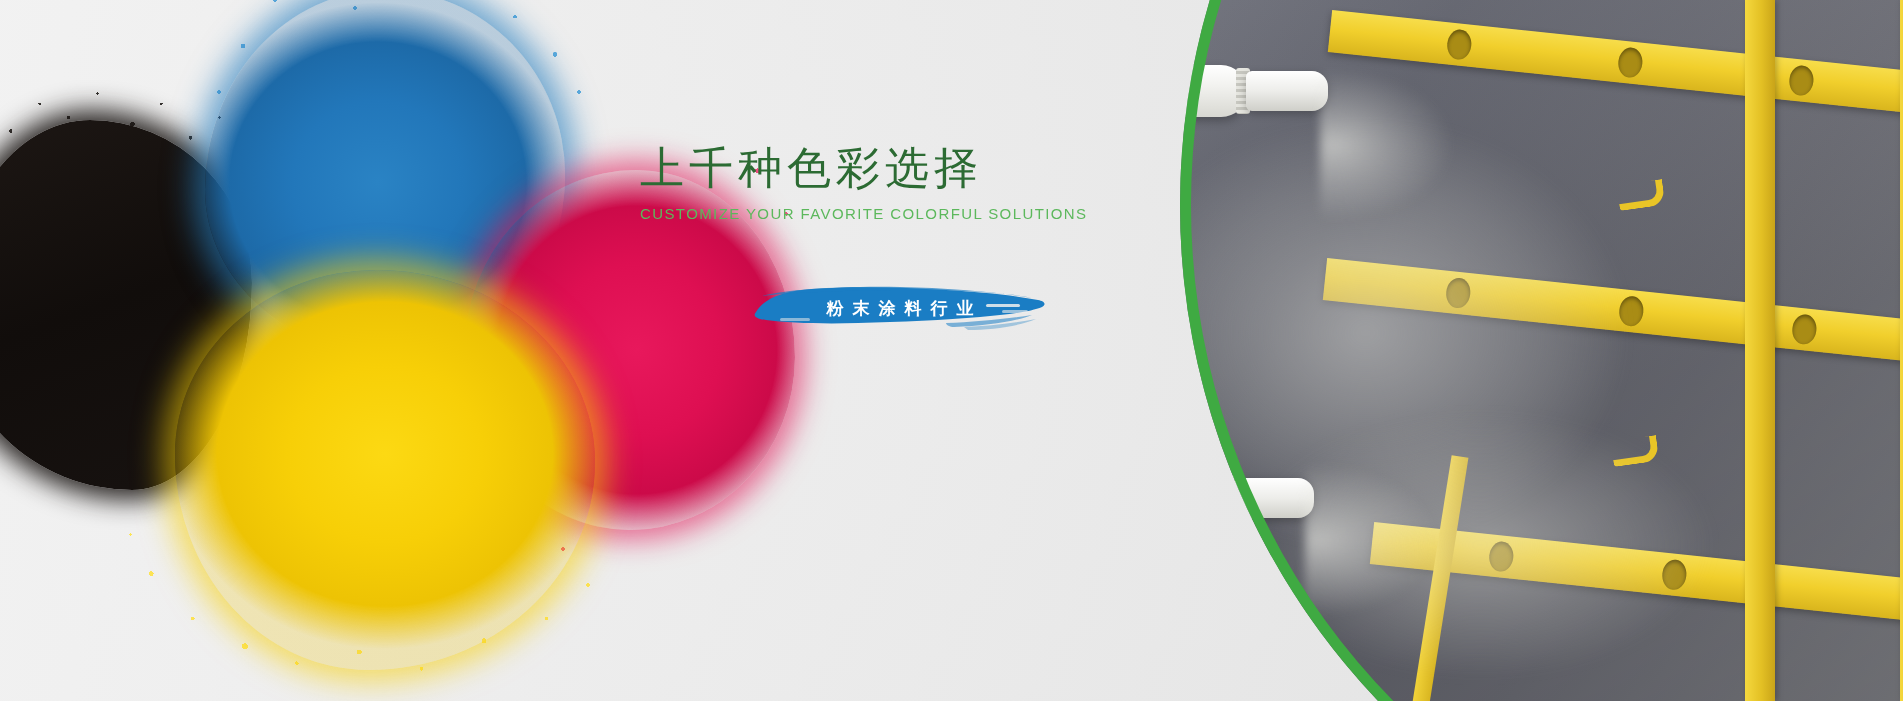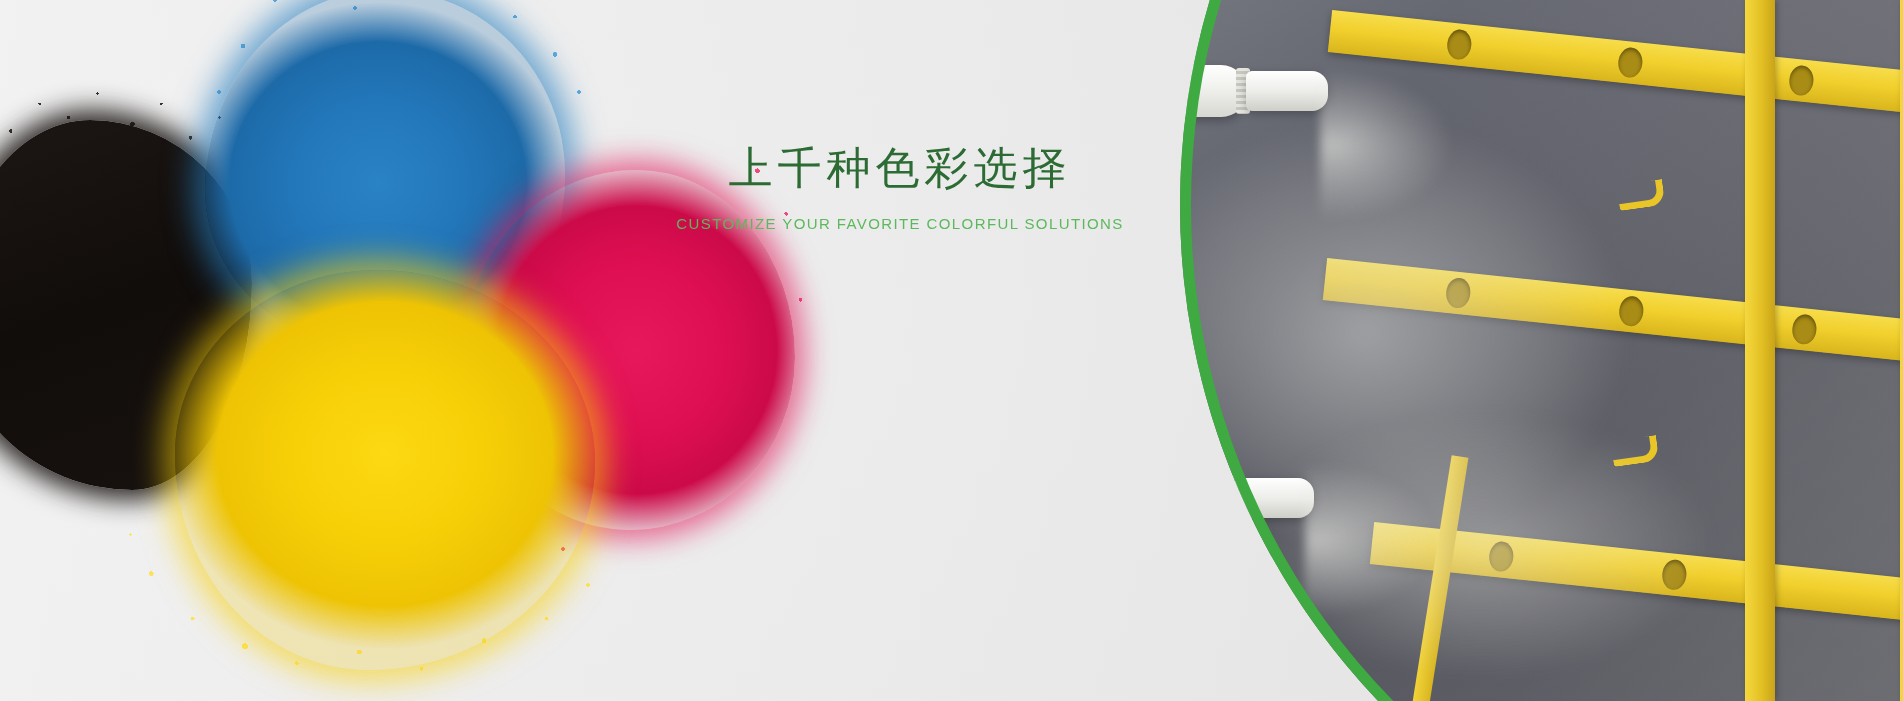--- a/index.html
+++ b/index.html
@@ -258,21 +258,20 @@
     position:absolute;
     background:radial-gradient(ellipse 150px 95px at 4% 50%, rgba(236,236,230,.62) 0%, rgba(236,236,230,.26) 45%, rgba(236,236,230,0) 80%);
     filter:blur(5px);
   }
 
   
   .copy {
     position:absolute;
     left:640px; top:140px;
     width:520px;
-    text-align:center;
     z-index:30;
   }
   .headline-1 {
     font-family:"Liberation Sans", sans-serif;
     font-size:44px;
     font-weight:400;
     color:#2c6b33;
     letter-spacing:5px;
     line-height:1.25;
     white-space:nowrap;
@@ -294,21 +293,21 @@
         #4cbb2c 72%,
         #19a94a 86%,
         #06b274 100%);
     -webkit-background-clip:text;
     background-clip:text;
     color:transparent;
     -webkit-text-fill-color:transparent;
     filter:drop-shadow(1px 2px 1px rgba(0,0,0,.16));
   }
   .subline {
-    margin-top:20px;
+    margin-top:10px;
     font-family:"Liberation Sans", sans-serif;
     font-size:15px;
     font-weight:400;
     color:#5cb85c;
     letter-spacing:1.4px;
     white-space:nowrap;
   }
 
   
   .badge-wrap {
@@ -409,16 +408,31 @@
     </div>
   </div>
 
   <div class="copy">
 
     <div class="headline-1">上千种色彩选择</div>
 
 
     <div class="subline">CUSTOMIZE YOUR FAVORITE COLORFUL SOLUTIONS</div>
 
+    <div class="badge-wrap">
+      <svg class="badge-svg" width="300" height="60" viewBox="0 0 300 60">
+        <path d="M6,34 C14,20 34,13 62,11 C104,8 150,9 196,12 C230,14 262,17 288,22
+                 C294,23 297,26 292,29 C280,34 256,37 230,39 C196,42 150,44 108,45
+                 C72,46 38,45 16,42 C7,41 2,38 6,34 Z" fill="#1a7dc4"></path>
+        <path d="M12,18 C40,11 92,8 150,9 C200,10 248,14 282,20
+                 C260,15 214,12 164,12 C104,12 48,14 12,18 Z" fill="#1a7dc4" opacity="0.72"></path>
+        <path d="M196,45 C224,44 256,41 282,37 C268,43 236,48 204,49 C200,49 196,47 196,45 Z" fill="#1a7dc4" opacity="0.55"></path>
+        <path d="M214,49 C238,48 264,45 286,41 C270,48 242,52 218,52 Z" fill="#1a7dc4" opacity="0.35"></path>
+        <rect x="236" y="26" width="34" height="3" rx="1.5" fill="#eeeeee" opacity="0.85"></rect>
+        <rect x="252" y="32" width="26" height="3" rx="1.5" fill="#eeeeee" opacity="0.6"></rect>
+        <rect x="30" y="40" width="30" height="3" rx="1.5" fill="#e9e9e9" opacity="0.55"></rect>
+      </svg>
+      <span class="badge-label">粉末涂料行业</span>
+    </div>
 
   </div>
 
 </div>
 
 </body></html>

